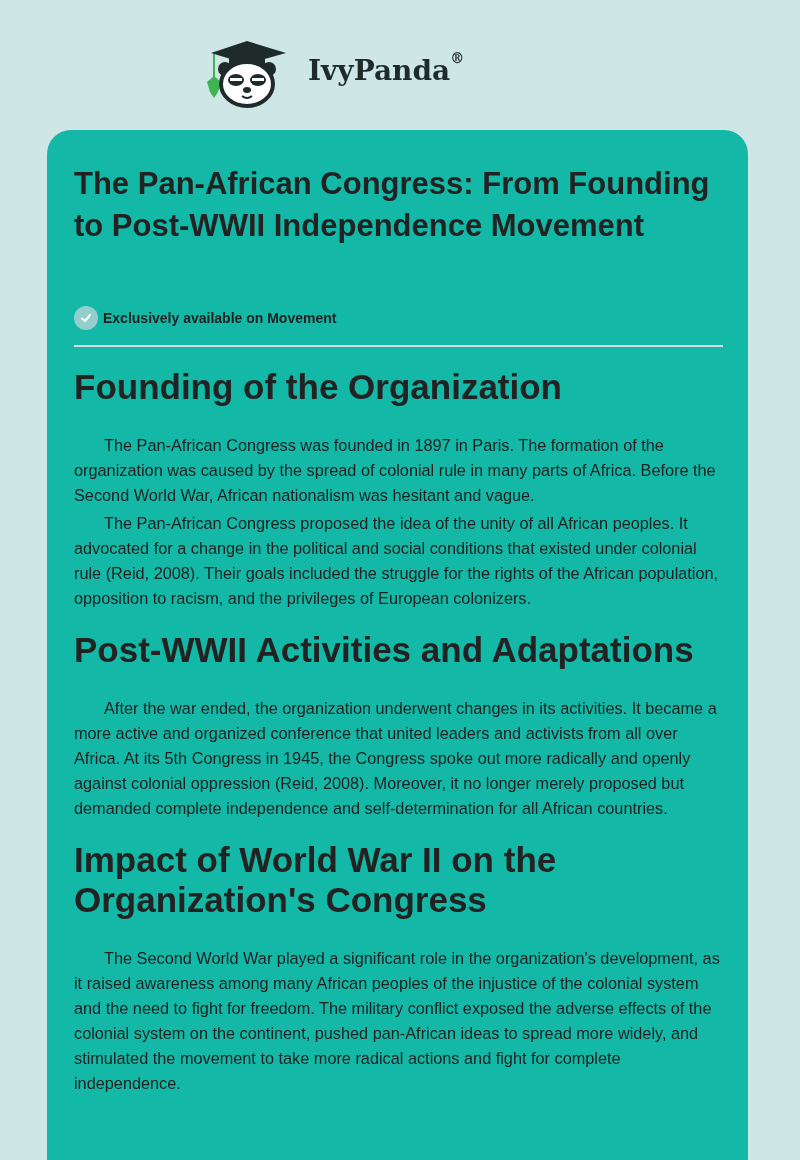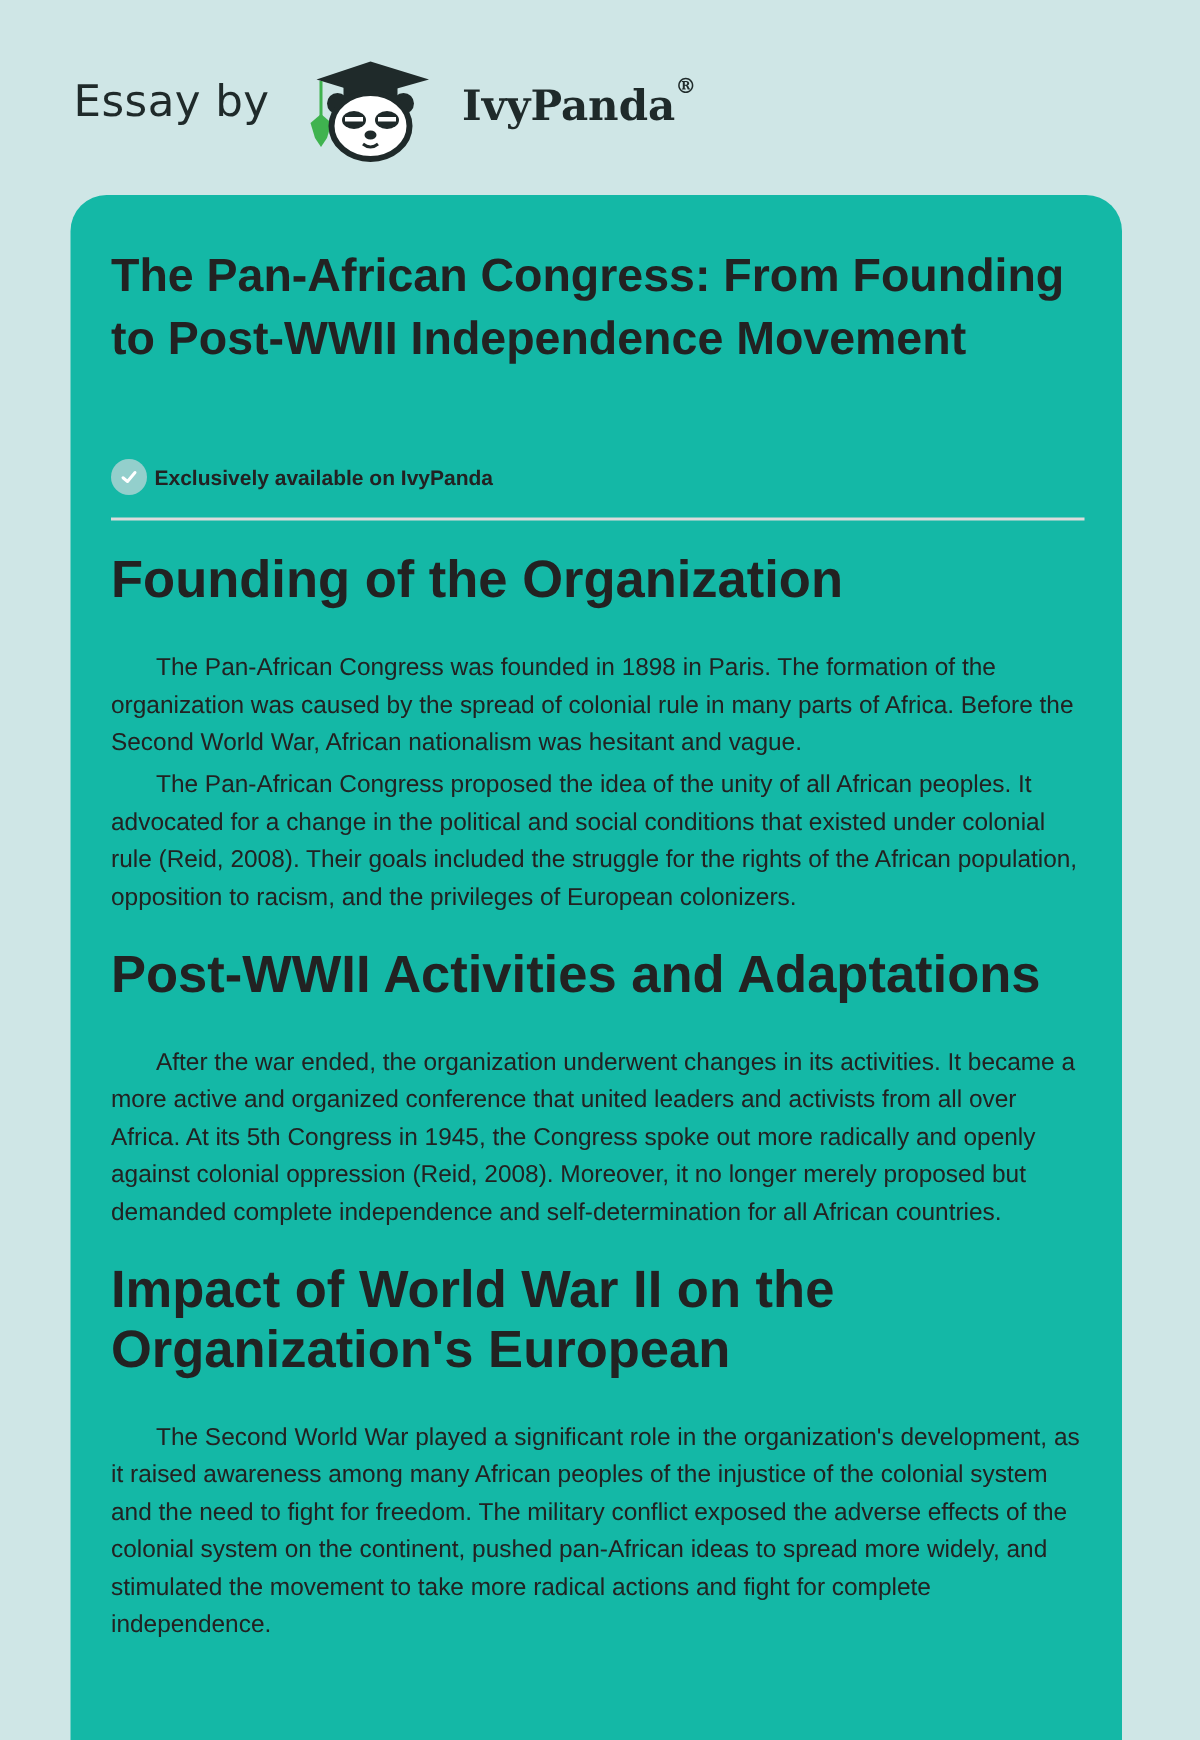--- a/index.html
+++ b/index.html
@@ -59,21 +59,20 @@
   }
   .h-1 { margin-top: 5px; }
   .p-after-h { margin-top: 26px; }
   .p-after-p { margin-top: 3px; }
   .h-after-p { margin-top: 19px; }
 </style>
 </head>
 <body>
 
 <div class="header">
-  <span class="essay-by">Essay by</span>
   <span class="logo-icon">
     <svg width="90" height="72" viewBox="0 0 90 72">
 
       <polygon points="9,17 45,5 84,17 45,28" fill="#1f2a2a"></polygon>
       <rect x="27" y="20" width="36" height="10" fill="#1f2a2a"></rect>
 
       <line x1="12" y1="18" x2="12" y2="44" stroke="#3fb34f" stroke-width="2"></line>
       <path d="M5,46 L12,40 L19,46 L16,56 L12,62 L8,56 Z" fill="#3fb34f"></path>
 
       <circle cx="23" cy="33" r="7" fill="#1f2a2a"></circle>
@@ -95,33 +94,33 @@
 
 <div class="card">
   <h1 class="title">The Pan-African Congress: From Founding to Post-WWII Independence Movement</h1>
 
   <div class="exclusive">
     <span class="check-circle">
       <svg width="12" height="12" viewBox="0 0 12 12">
           <path d="M2,6.5 L5,9 L10,3" stroke="#fff" stroke-width="2" fill="none" stroke-linecap="round" stroke-linejoin="round"></path>
         </svg>
     </span>
-    <span class="exclusive-text">Exclusively available on IvyPanda</span>
+    <span class="exclusive-text">Exclusively available on Movement</span>
   </div>
 
   <div class="divider"></div>
 
   <div class="content">
     <section>
       <h2 class="h-1">Founding of the Organization</h2>
-      <p class="p-after-h">The Pan-African Congress was founded in 1898 in Paris. The formation of the organization was caused by the spread of colonial rule in many parts of Africa. Before the Second World War, African nationalism was hesitant and vague.</p>
+      <p class="p-after-h">The Pan-African Congress was founded in 1897 in Paris. The formation of the organization was caused by the spread of colonial rule in many parts of Africa. Before the Second World War, African nationalism was hesitant and vague.</p>
       <p class="p-after-p">The Pan-African Congress proposed the idea of the unity of all African peoples. It advocated for a change in the political and social conditions that existed under colonial rule (Reid, 2008). Their goals included the struggle for the rights of the African population, opposition to racism, and the privileges of European colonizers.</p>
     </section>
     <section>
       <h2 class="h-after-p">Post-WWII Activities and Adaptations</h2>
       <p class="p-after-h">After the war ended, the organization underwent changes in its activities. It became a more active and organized conference that united leaders and activists from all over Africa. At its 5th Congress in 1945, the Congress spoke out more radically and openly against colonial oppression (Reid, 2008). Moreover, it no longer merely proposed but demanded complete independence and self-determination for all African countries.</p>
     </section>
     <section>
-      <h2 class="h-after-p">Impact of World War II on the Organization's European</h2>
+      <h2 class="h-after-p">Impact of World War II on the Organization's Congress</h2>
       <p class="p-after-h">The Second World War played a significant role in the organization's development, as it raised awareness among many African peoples of the injustice of the colonial system and the need to fight for freedom. The military conflict exposed the adverse effects of the colonial system on the continent, pushed pan-African ideas to spread more widely, and stimulated the movement to take more radical actions and fight for complete independence.</p>
     </section>
   </div>
 </div>
 
 </body></html>

